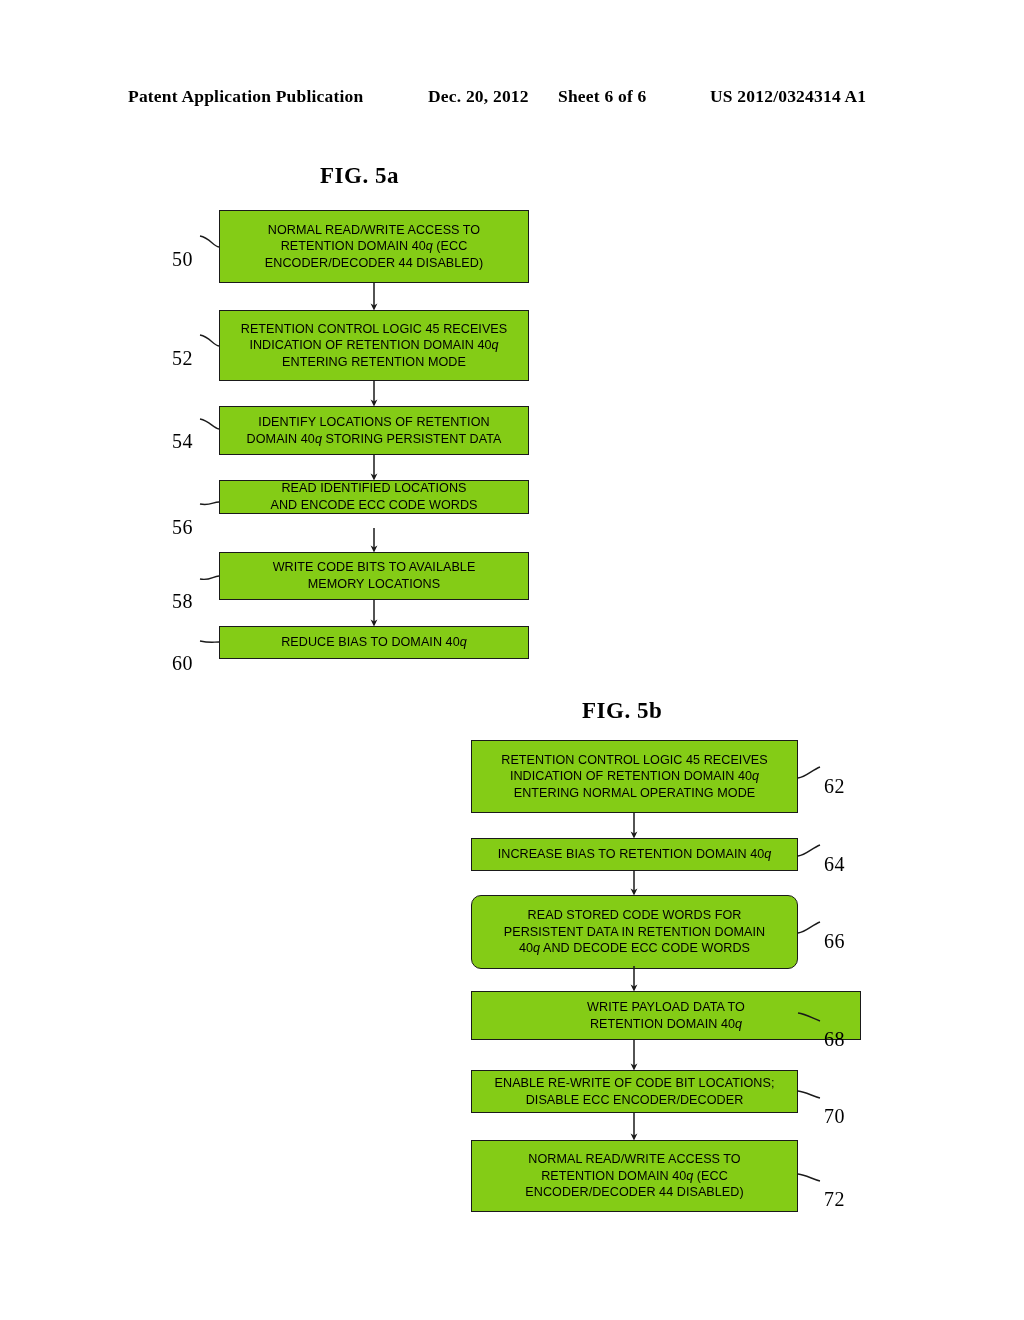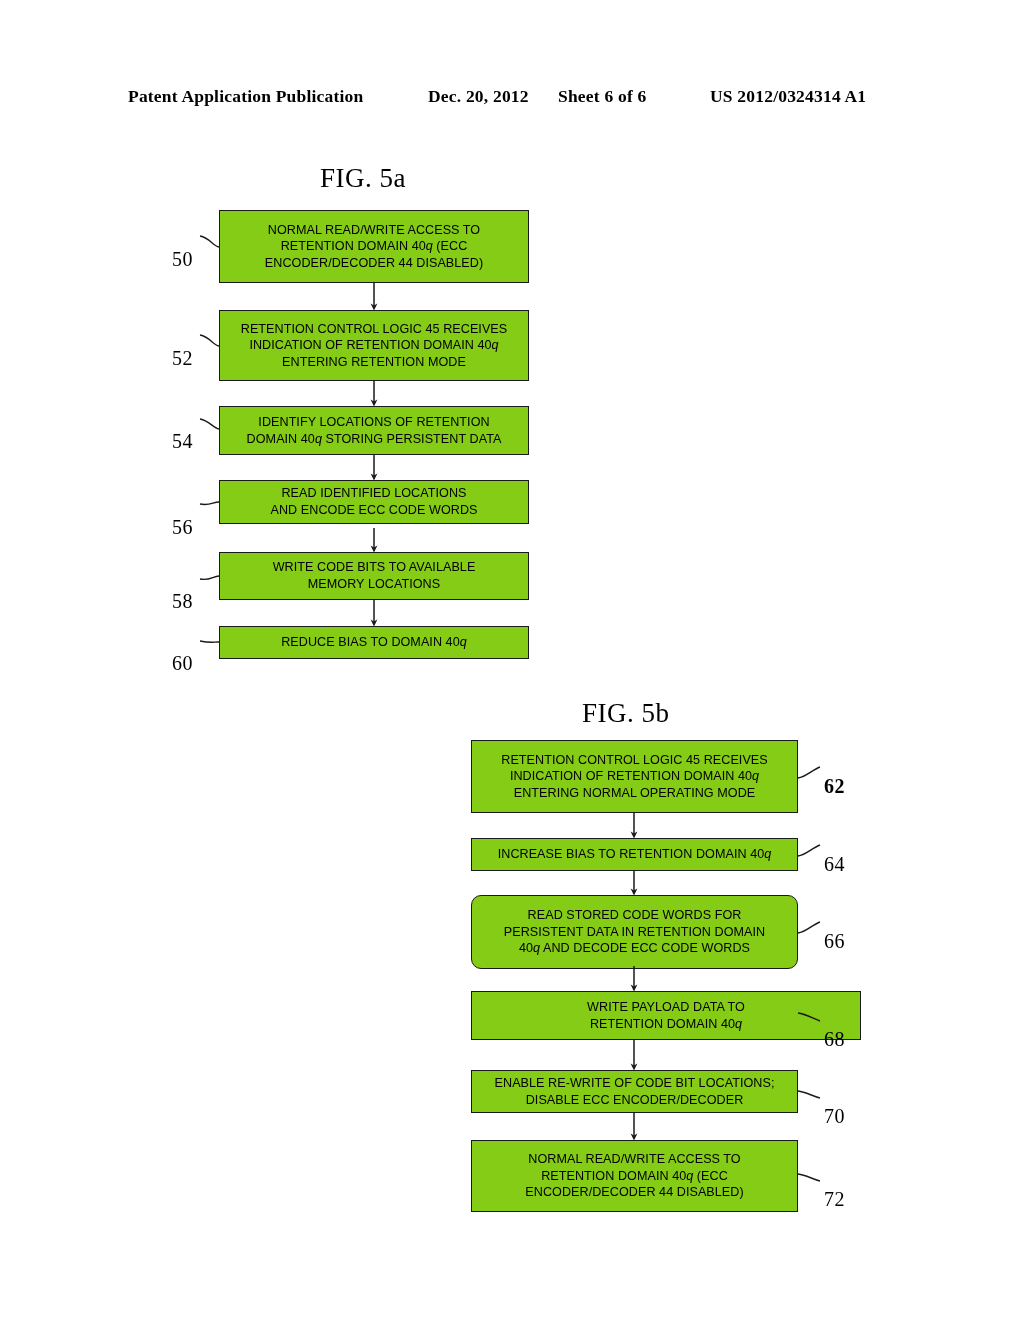--- a/index.html
+++ b/index.html
@@ -31,22 +31,22 @@
   }
   .hdr-pub   { position: absolute; left: 128px;  top: 0; }
   .hdr-date  { position: absolute; left: 428px;  top: 0; }
   .hdr-sheet { position: absolute; left: 558px;  top: 0; }
   .hdr-num   { position: absolute; left: 710px;  top: 0; }
 
   
   .fig-title {
     position: absolute;
     font-family: "Liberation Serif", serif;
-    font-weight: normal;
-    font-size: 27px;
+    font-weight: bold;
+    font-size: 23px;
     letter-spacing: 0.5px;
     white-space: nowrap;
   }
   #fig5a-title { left: 320px; top: 163px; }
   #fig5b-title { left: 582px; top: 698px; }
 
   
   .flowbox {
     position: absolute;
     border: 1.6px solid #1a1a1a;
@@ -115,21 +115,21 @@
 ENTERING RETENTION MODE</div>
 </div>
 <div class="refnum" style="left:172px; top:327px;">52</div>
 
 <div class="flowbox" style="left:219px; top:406px; width:310px; height:49px;">
   <div class="btext">IDENTIFY LOCATIONS OF RETENTION
 DOMAIN 40<i>q</i> STORING PERSISTENT DATA</div>
 </div>
 <div class="refnum" style="left:172px; top:410px;">54</div>
 
-<div class="flowbox" style="left:219px; top:480px; width:310px; height:44px;">
+<div class="flowbox" style="left:219px; top:480px; width:310px; height:34px;">
   <div class="btext">READ IDENTIFIED LOCATIONS
 AND ENCODE ECC CODE WORDS</div>
 </div>
 <div class="refnum" style="left:172px; top:496px;">56</div>
 
 <div class="flowbox" style="left:219px; top:552px; width:310px; height:48px;">
   <div class="btext">WRITE CODE BITS TO AVAILABLE
 MEMORY LOCATIONS</div>
 </div>
 <div class="refnum" style="left:172px; top:570px;">58</div>
@@ -137,21 +137,21 @@
 <div class="flowbox" style="left:219px; top:626px; width:310px; height:33px;">
   <div class="btext">REDUCE BIAS TO DOMAIN 40<i>q</i></div>
 </div>
 <div class="refnum" style="left:172px; top:632px;">60</div>
 
 <div class="flowbox" style="left:471px; top:740px; width:327px; height:73px;">
   <div class="btext">RETENTION CONTROL LOGIC 45 RECEIVES
 INDICATION OF RETENTION DOMAIN 40<i>q</i>
 ENTERING NORMAL OPERATING MODE</div>
 </div>
-<div class="refnum" style="left:824px; top:755px;font-weight:bold;">62</div>
+<div class="refnum" style="left:824px; top:755px;">62</div>
 
 <div class="flowbox" style="left:471px; top:838px; width:327px; height:33px;">
   <div class="btext">INCREASE BIAS TO RETENTION DOMAIN 40<i>q</i></div>
 </div>
 <div class="refnum" style="left:824px; top:833px;">64</div>
 
 <div class="flowbox" style="left:471px; top:895px; width:327px; height:74px;border-radius:10px;">
   <div class="btext">READ STORED CODE WORDS FOR
 PERSISTENT DATA IN RETENTION DOMAIN
 40<i>q</i> AND DECODE ECC CODE WORDS</div>

